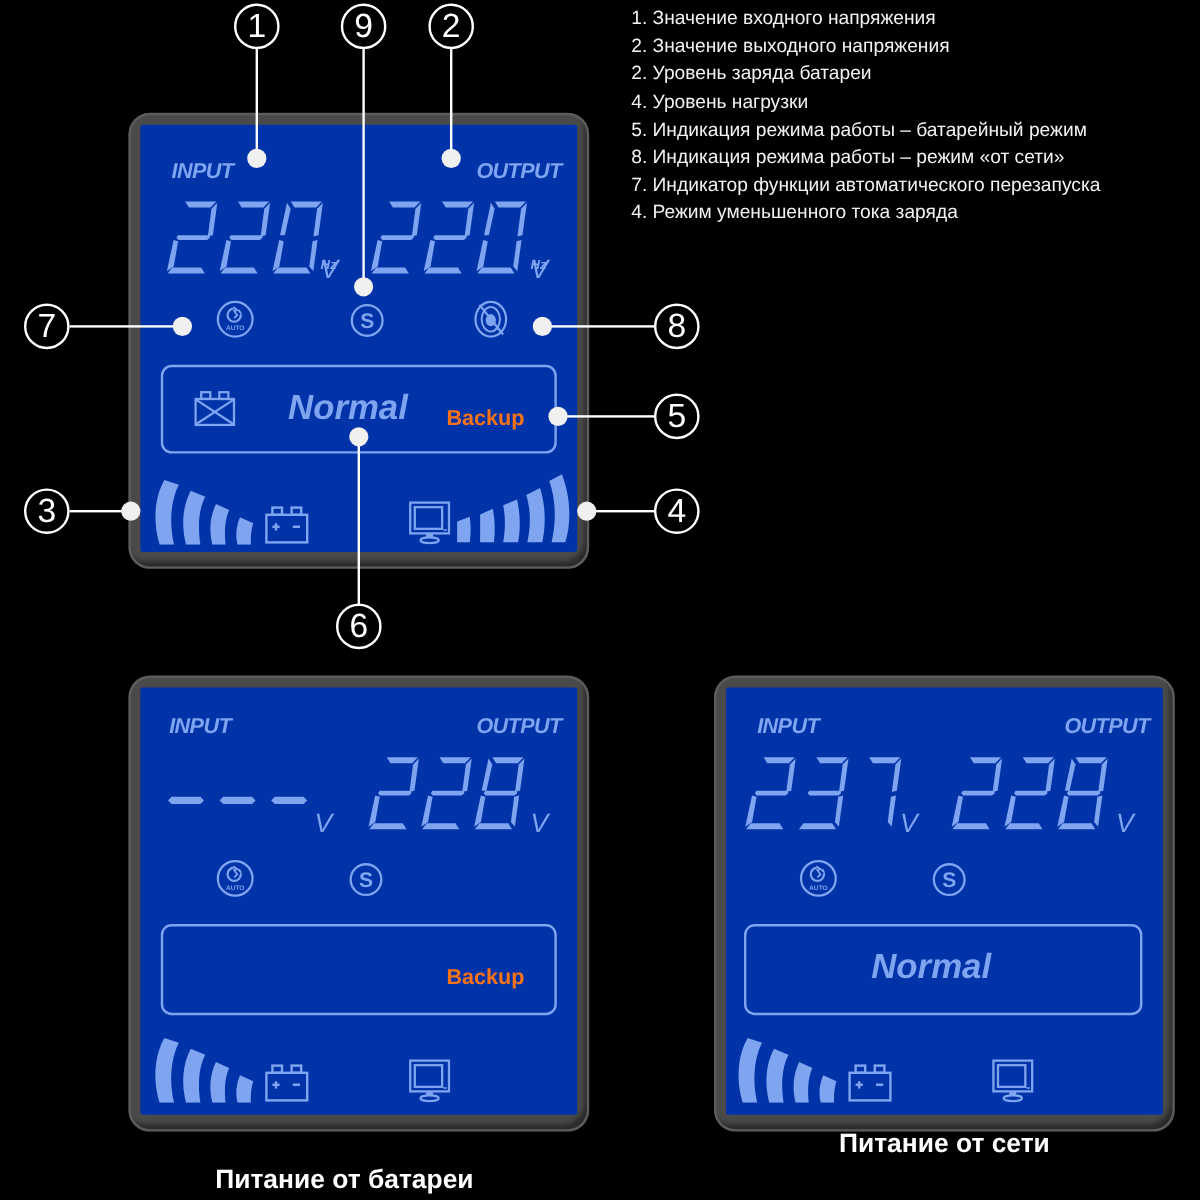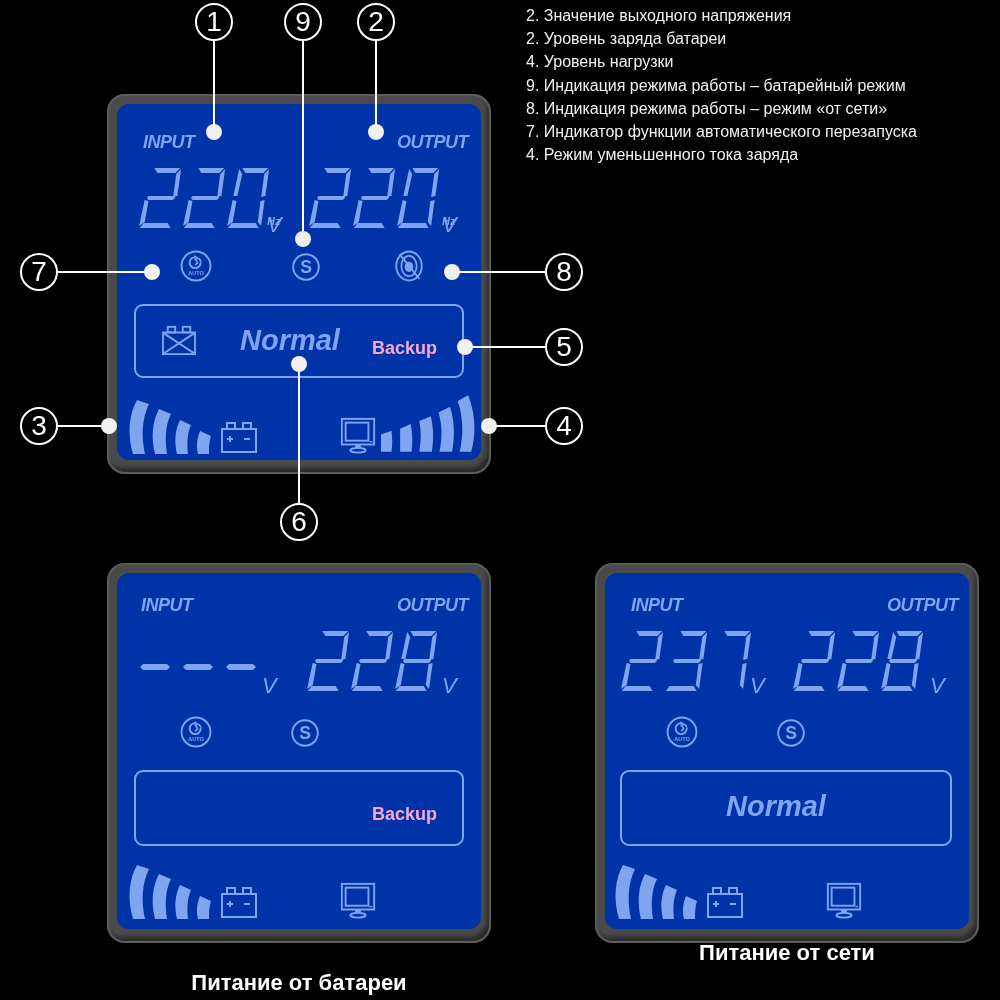--- a/index.html
+++ b/index.html
@@ -7,46 +7,47 @@
          font-family:"Liberation Sans", "DejaVu Sans", sans-serif; color:#fff; }
   .abs { position:absolute; }
 
   
   .legend { position:absolute; left:526px; top:4px; list-style:none; margin:0; padding:0; }
   .legend li { font-size:16px; line-height:23.2px; color:#f2f2f2; white-space:nowrap; }
 
   
   .frame { position:absolute; border-radius:18px; background:#4a4a4a;
            box-shadow: inset 0 0 0 2px #5c5c5c, inset -4px -6px 4px #2a2a2a; }
-  .screen { position:absolute; left:10px; top:10px; right:10px; bottom:14px; border-radius:12px;
+  .screen { position:absolute; left:10px; top:10px; right:10px; bottom:14px; border-radius:2px;
             background:#0033a8; overflow:hidden;padding-left:41px; }
   .lbl { position:absolute; font-style:italic; font-weight:bold; font-size:18px; letter-spacing:-0.5px; color:#7fa4f0; }
   .unit { position:absolute; font-style:italic; font-size:22px; color:#7fa4f0; }
   .hz { position:absolute; font-style:italic; font-weight:bold; font-size:11px; color:#7fa4f0;margin-top:11px; }
   .mode-box { position:absolute; border:2px solid #7fa4f0; border-radius:9px; }
   .normal { position:absolute; font-style:italic; font-weight:bold; font-size:29px; color:#7fa4f0; }
-  .backup { position:absolute; font-weight:bold; font-size:18px; color:#f9a8d4; }
+  .backup { position:absolute; font-weight:bold; font-size:18px; color:#f97316; }
 
   
   .callout { position:absolute; width:38px; height:38px; border:2px solid #fff; border-radius:50%;
              box-sizing:border-box; display:flex; align-items:center; justify-content:center;
              font-size:28px; color:#fff; background:#000; }
   .dot { position:absolute; width:16px; height:16px; border-radius:50%; background:#f0f0f0; }
   .line { position:absolute; background:#fff; }
 
   .caption { position:absolute; font-weight:bold; font-size:22px; color:#fff; text-align:center; }
 </style>
 </head>
 <body>
 
 <ul class="legend">
+  <li>1. Значение входного напряжения</li>
   <li>2. Значение выходного напряжения</li>
   <li>2. Уровень заряда батареи</li>
   <li>4. Уровень нагрузки</li>
-  <li>9. Индикация режима работы – батарейный режим</li>
+  <li>5. Индикация режима работы – батарейный режим</li>
   <li>8. Индикация режима работы – режим «от сети»</li>
   <li>7. Индикатор функции автоматического перезапуска</li>
   <li>4. Режим уменьшенного тока заряда</li>
 </ul>
 
 <svg width="0" height="0" style="position:absolute">
   <defs>
 
     <symbol id="seg-a" viewBox="0 0 40 64">
         <polygon points="8,2 34,2 30,7 12,7"></polygon>
@@ -325,21 +326,21 @@
         <use href="#bars-batt" width="90" height="56"></use>
       </svg>
     <svg class="abs" style="left:102px;top:312px" width="40" height="34">
         <use href="#ico-battery" width="40" height="34"></use>
       </svg>
     <svg class="abs" style="left:222px;top:308px" width="38" height="38">
         <use href="#ico-monitor" width="38" height="38"></use>
       </svg>
   </div>
 </div>
-<div class="caption" style="left:107px;top:970px;width:384px;">Питание от батареи</div>
+<div class="caption" style="left:95px;top:970px;width:384px;">Питание от батареи</div>
 
 <div class="frame" style="left:595px;top:563px;width:384px;height:380px;">
   <div class="screen">
     <span class="lbl" style="left:26px;top:22px;">INPUT</span>
     <span class="lbl" style="left:282px;top:22px;">OUTPUT</span>
 
     <svg class="abs" style="left:12px;top:54px" width="140" height="70" viewBox="0 0 140 70">
       <g fill="#7fa4f0" transform="skewX(-10) translate(12,2)">
 
         <g>

